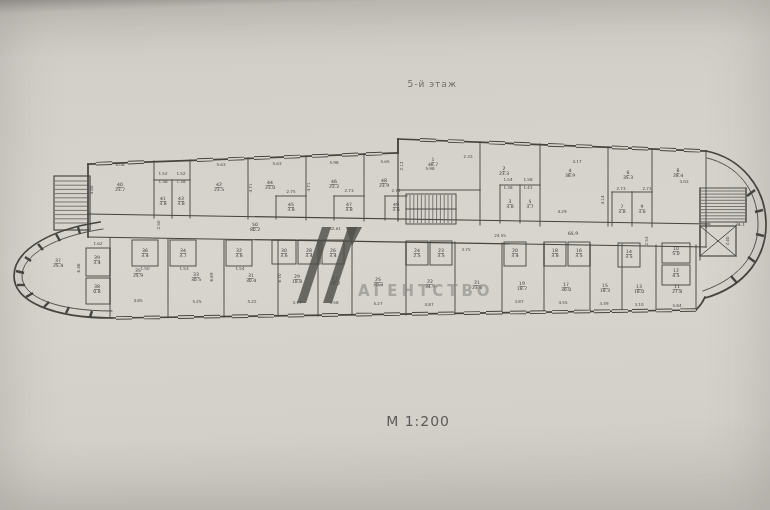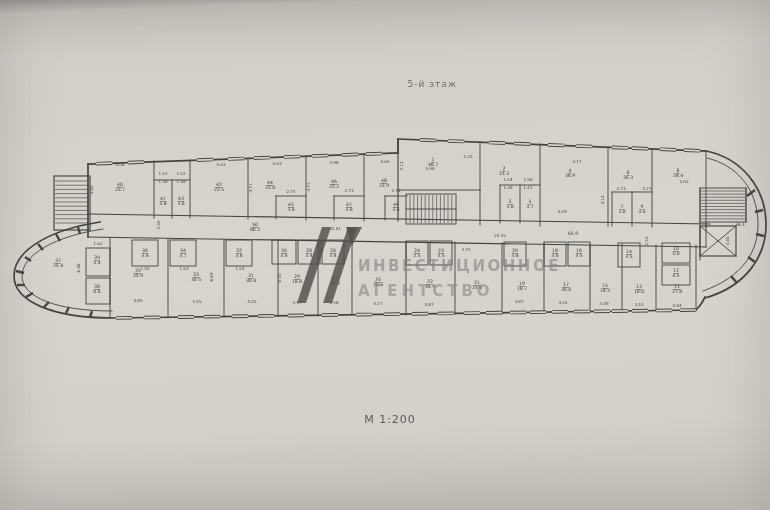--- a/index.html
+++ b/index.html
@@ -2,22 +2,22 @@
 <html><head>
 <meta charset="utf-8">
 <style>
   html,body{margin:0;padding:0;}
   .photo{position:relative;width:770px;height:510px;overflow:hidden;
     font-family:"DejaVu Sans",sans-serif;
     background:linear-gradient(178deg,#9b9893 0px,#c6c3bd 14px,#d2cfc9 60px,#d8d5cf 260px,#d3d0ca 440px,#c7c4be 510px);
     box-shadow:inset 0 0 60px rgba(90,88,84,.25);}
   .title-text{position:absolute;left:337px;top:79px;width:120px;text-align:right;
     font-size:9px;color:#6f6e69;letter-spacing:1px;}
-  .scale-text{position:absolute;left:330px;top:413px;width:120px;text-align:center;
-    font-size:11px;color:#5c5b57;letter-spacing:1px;}
+  .scale-text{position:absolute;left:330px;top:413px;width:120px;text-align:right;
+    font-size:14px;color:#5c5b57;letter-spacing:1px;}
   .wm1{position:absolute;left:358px;top:257px;font-size:15px;letter-spacing:2.5px;
     color:rgba(133,131,127,.62);font-weight:bold;}
   .wm2{position:absolute;left:358px;top:282px;font-size:15px;letter-spacing:4px;
     color:rgba(133,131,127,.58);font-weight:bold;}
   svg.plan{position:absolute;left:0;top:0;}
   .w-ext{stroke:#45443f;stroke-width:1.7;fill:none;stroke-linecap:square;}
   .w-mid{stroke:#45443f;stroke-width:1.15;fill:none;stroke-linecap:square;}
   .w-int{stroke:#4a4944;stroke-width:0.95;fill:none;stroke-linecap:square;}
   .w-thin{stroke:#4f4e49;stroke-width:0.7;fill:none;}
   .tick{stroke:#45443f;stroke-width:2.4;fill:none;}
@@ -377,17 +377,16 @@
         <text x="729" y="241" class="dim-label" transform="rotate(-90 729 241)">3.40</text>
       </g>
 
     <g id="logo">
       <polygon class="logo-poly" points="297,303 306,303 331,227 322,227"></polygon>
       <polygon class="logo-poly" points="323,303 332,303 357,227 348,227"></polygon>
       <polygon class="logo-poly" points="346,227 362,227 352,246"></polygon>
     </g>
   </svg>
 
-  <div class="wm1">ИНВЕСТИЦИОННОЕ</div>
   <div class="wm2">АГЕНТСТВО</div>
 
   <div class="scale-text">М 1:200</div>
 </div>
 
 </body></html>

